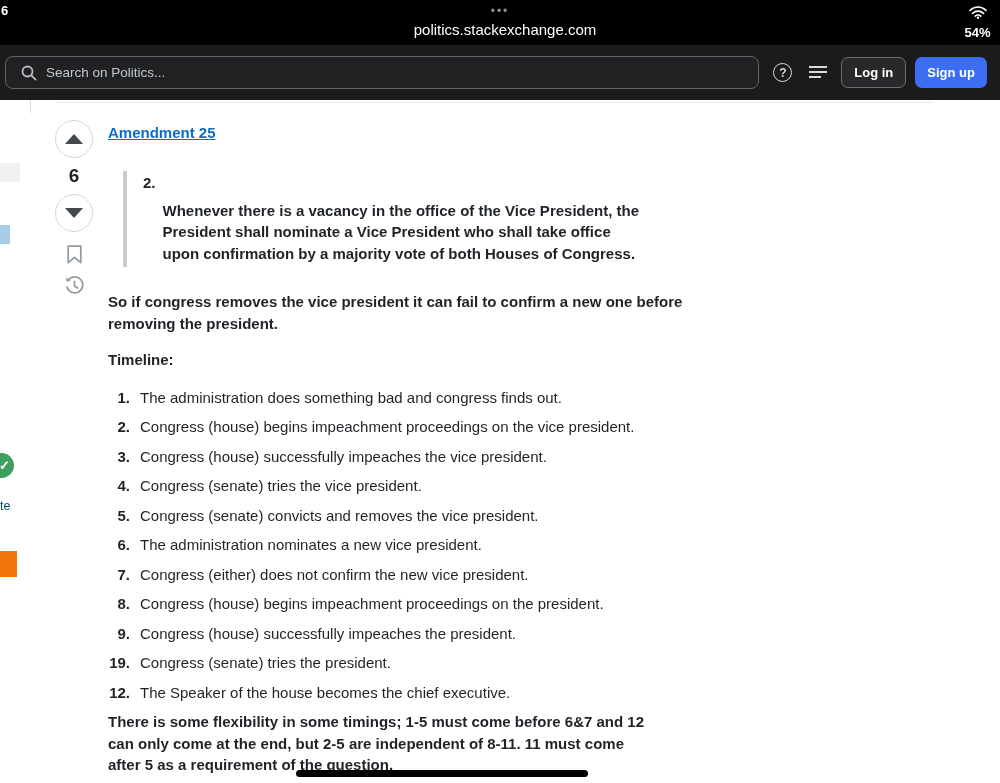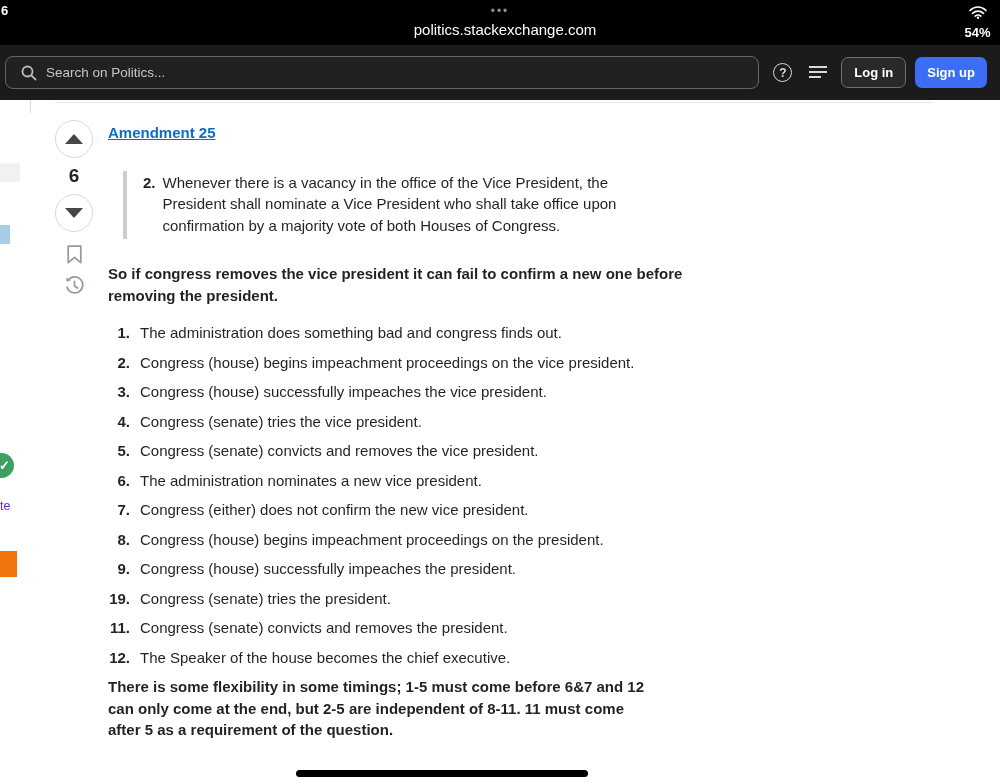--- a/index.html
+++ b/index.html
@@ -27,36 +27,36 @@
 
   
   .page { position:absolute; top:100px; left:0; right:0; bottom:0; background:#fff; }
   .content-topline { position:absolute; top:2px; left:55px; width:878px; height:1px; background:#e7e9eb; }
   .mini-vline { position:absolute; top:0; left:30px; width:1px; height:13px; background:#d9dcdf; }
 
   
   .edge-gray { position:absolute; top:63px; left:0; width:20px; height:19px; background:#eff1f2; }
   .edge-blue { position:absolute; top:125px; left:0; width:10px; height:19px; background:#a8cbe8; }
   .edge-green { position:absolute; top:353px; left:-11px; width:25px; height:25px; border-radius:50%; background:#3f9f5f; color:#fff; font-size:13px; font-weight:700; display:flex; align-items:center; justify-content:center; padding-left:6px; }
-  .edge-te { position:absolute; top:399px; left:0; font-size:12.5px; color:#6d28d9; }
+  .edge-te { position:absolute; top:399px; left:0; font-size:12.5px; color:#0c4a6e; }
   .edge-orange { position:absolute; top:451px; left:0; width:17px; height:26px; background:#f2740d; }
 
   
   .answer { display:flex; padding:14px 0 0 55px; }
   .vote-col { width:38px; display:flex; flex-direction:column; align-items:center; margin-right:15px; flex-shrink:0; padding-top:6px; }
   .vote-btn { width:38px; height:38px; border-radius:50%; border:1px solid #d6d9dc; background:#fff; display:flex; align-items:center; justify-content:center; cursor:pointer; }
   .vote-count { font-size:19px; font-weight:700; color:#232629; margin:7px 0; }
   .icon-gap { margin-top:13px; cursor:pointer; display:flex; }
 
   .body-col { width:585px; padding-top:8px; color:#1f2327; font-size:15px; line-height:21.5px; }
   .amendment-link { color:#0b6dc7; font-weight:700; text-decoration:underline; cursor:pointer; display:inline-block; }
 
   .quote { display:flex; margin:27px 0 0 15px; border-left:4px solid #c9ccd1; padding:1px 0 3px 16px; gap:7px; }
   .q-marker { font-weight:600; white-space:nowrap; }
-  .q-text { width:480px; font-weight:400; }
+  .q-text { width:480px; font-weight:700;margin-top:28px; }
 
   .para { font-weight:600; }
   .p1 { margin-top:24px; max-width:575px; }
   .tl-label { margin-top:15px; }
   .tl-list { margin-top:16px; }
   .tl-row { display:flex; margin-bottom:8px; }
   .tl-num { width:22px; text-align:right; margin-right:10px; font-weight:600; flex-shrink:0; }
   .tl-text { font-weight:400; }
   .p2 { margin-top:6px; max-width:550px; }
 
@@ -159,20 +159,21 @@
       <div class="body-col">
         <a class="amendment-link">Amendment 25</a>
 
         <div class="quote">
           <span class="q-marker">2.</span>
           <span class="q-text">Whenever there is a vacancy in the office of the Vice President, the President shall nominate a Vice President who shall take office upon confirmation by a majority vote of both Houses of Congress.</span>
         </div>
 
         <p class="para p1">So if congress removes the vice president it can fail to confirm a new one before removing the president.</p>
 
+        <p class="para tl-label">Timeline:</p>
 
         <div class="tl-list">
             <div class="tl-row">
               <span class="tl-num">1.</span>
               <span class="tl-text">The administration does something bad and congress finds out.</span>
             </div>
             <div class="tl-row">
               <span class="tl-num">2.</span>
               <span class="tl-text">Congress (house) begins impeachment proceedings on the vice president.</span>
             </div>
@@ -202,24 +203,20 @@
             </div>
             <div class="tl-row">
               <span class="tl-num">9.</span>
               <span class="tl-text">Congress (house) successfully impeaches the president.</span>
             </div>
             <div class="tl-row">
               <span class="tl-num">19.</span>
               <span class="tl-text">Congress (senate) tries the president.</span>
             </div>
             <div class="tl-row">
-              <span class="tl-num">11.</span>
-              <span class="tl-text">Congress (senate) convicts and removes the president.</span>
-            </div>
-            <div class="tl-row">
               <span class="tl-num">12.</span>
               <span class="tl-text">The Speaker of the house becomes the chief executive.</span>
             </div>
           </div>
 
         <p class="para p2">There is some flexibility in some timings; 1-5 must come before 6&amp;7 and 12 can only come at the end, but 2-5 are independent of 8-11. 11 must come after 5 as a requirement of the question.</p>
       </div>
     </div>
   </div>
 

